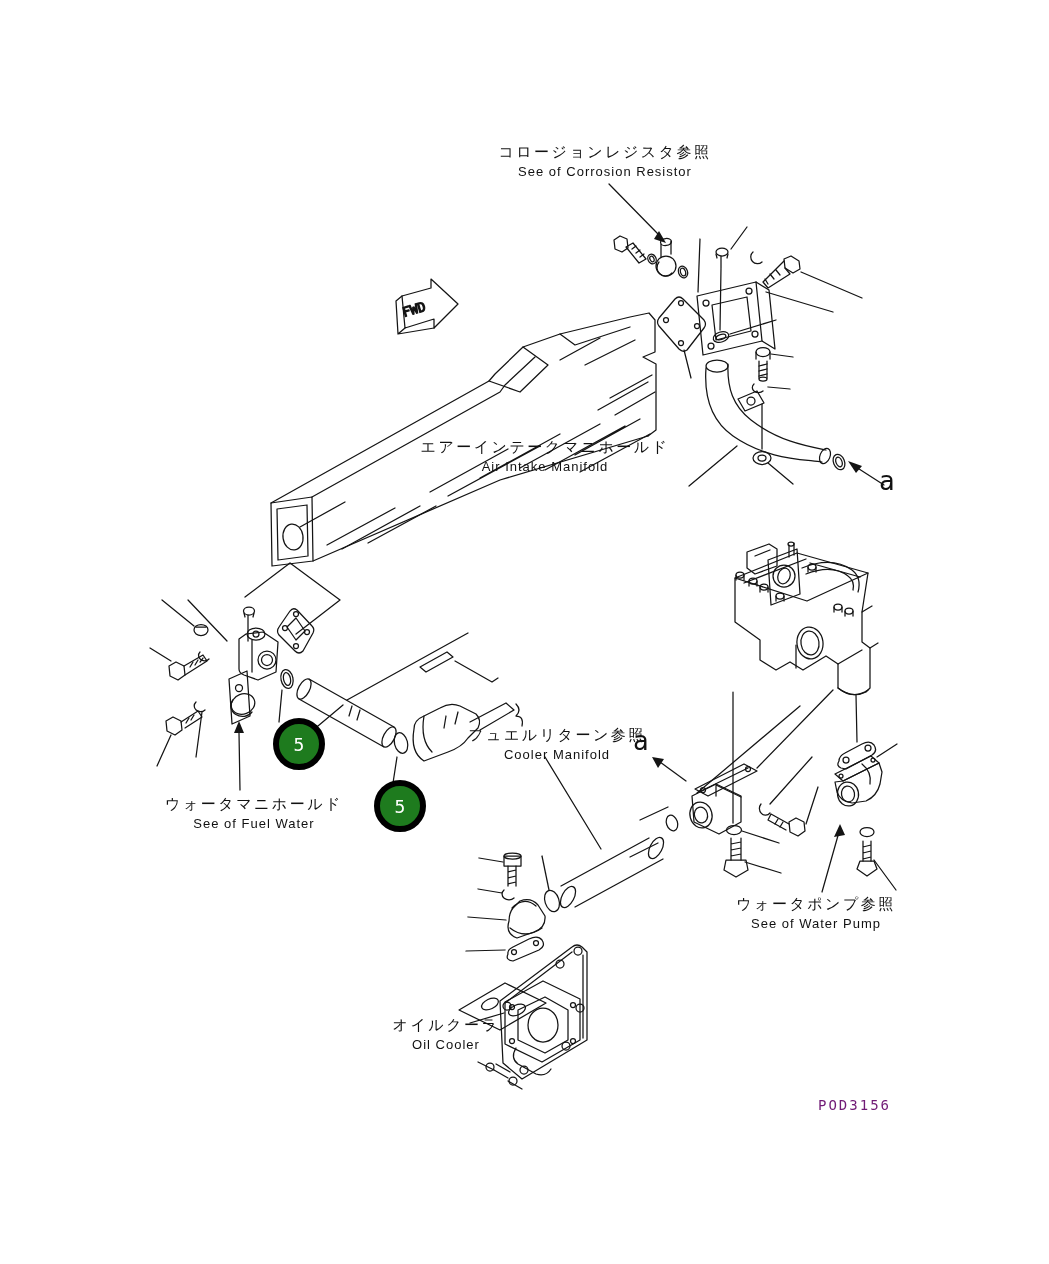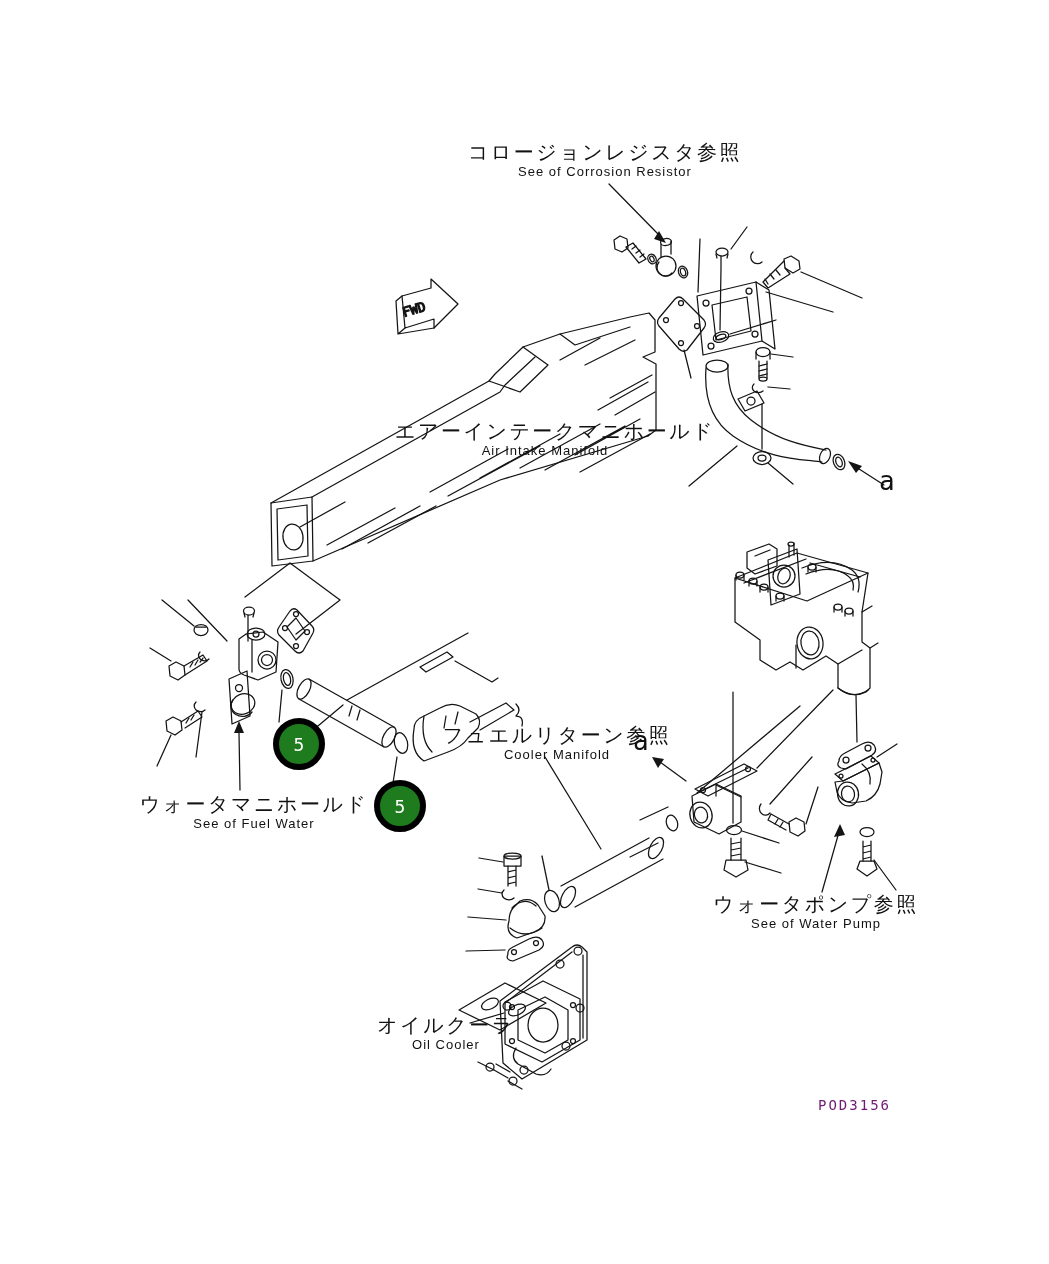--- a/index.html
+++ b/index.html
@@ -3,21 +3,21 @@
 <meta charset="utf-8">
 <style>
   html,body{margin:0;padding:0;background:#fff;}
   .stage{position:relative;width:1049px;height:1264px;background:#ffffff;overflow:hidden;
          font-family:"DejaVu Sans Mono","DejaVu Sans",monospace;color:#111;}
   svg{position:absolute;left:0;top:0;}
   svg *{vector-effect:non-scaling-stroke;}
   .lineart{fill:none;stroke:#141414;stroke-width:1.25;stroke-linecap:round;stroke-linejoin:round;}
   .fill{fill:#141414;stroke:none;}
   .lbl{position:absolute;text-align:center;white-space:nowrap;}
-  .lbl .jp{font-size:20px;letter-spacing:2.5px;line-height:21px;font-family:"DejaVu Sans",sans-serif;}
+  .lbl .jp{font-size:15px;letter-spacing:2.5px;line-height:21px;font-family:"DejaVu Sans",sans-serif;}
   .lbl .en{font-size:13px;letter-spacing:1px;line-height:17px;font-family:Liberation Sans, sans-serif;}
   .balloon{position:absolute;width:52px;height:52px;box-sizing:border-box;border-radius:50%;
            border:6px solid #000;display:flex;align-items:center;justify-content:center;
            color:#fff;font-size:18px;font-family:"DejaVu Sans Mono",monospace;cursor:pointer;}
   .viewletter{position:absolute;font-size:26px;line-height:26px;font-family:"DejaVu Sans Mono",monospace;color:#111;}
   .drawnum{position:absolute;left:818px;top:1097px;font-size:14px;letter-spacing:2px;
            font-family:"DejaVu Sans Mono",monospace;color:#701a75;}
   .fwdtext{font-size:13px;font-family:"DejaVu Sans Mono",monospace;fill:#141414;}
 </style>
 </head>
@@ -304,21 +304,21 @@
     <path d="M508,1081 L522,1089 M478,1062 L494,1070"></path>
   </g>
 
 </svg>
 
   <div class="lbl" style="left:430px;top:142px;width:350px;">
     <div class="jp">コロージョンレジスタ参照</div>
     <div class="en">See of Corrosion Resistor</div>
   </div>
 
-  <div class="lbl" style="left:395px;top:421px;width:300px;">
+  <div class="lbl" style="left:395px;top:437px;width:300px;">
     <div class="jp">エアーインテークマニホールド</div>
     <div class="en">Air Intake Manifold</div>
   </div>
 
 
   <div class="lbl" style="left:407px;top:725px;width:300px;">
     <div class="jp">フュエルリターン参照</div>
     <div class="en">Cooler Manifold</div>
   </div>
 

